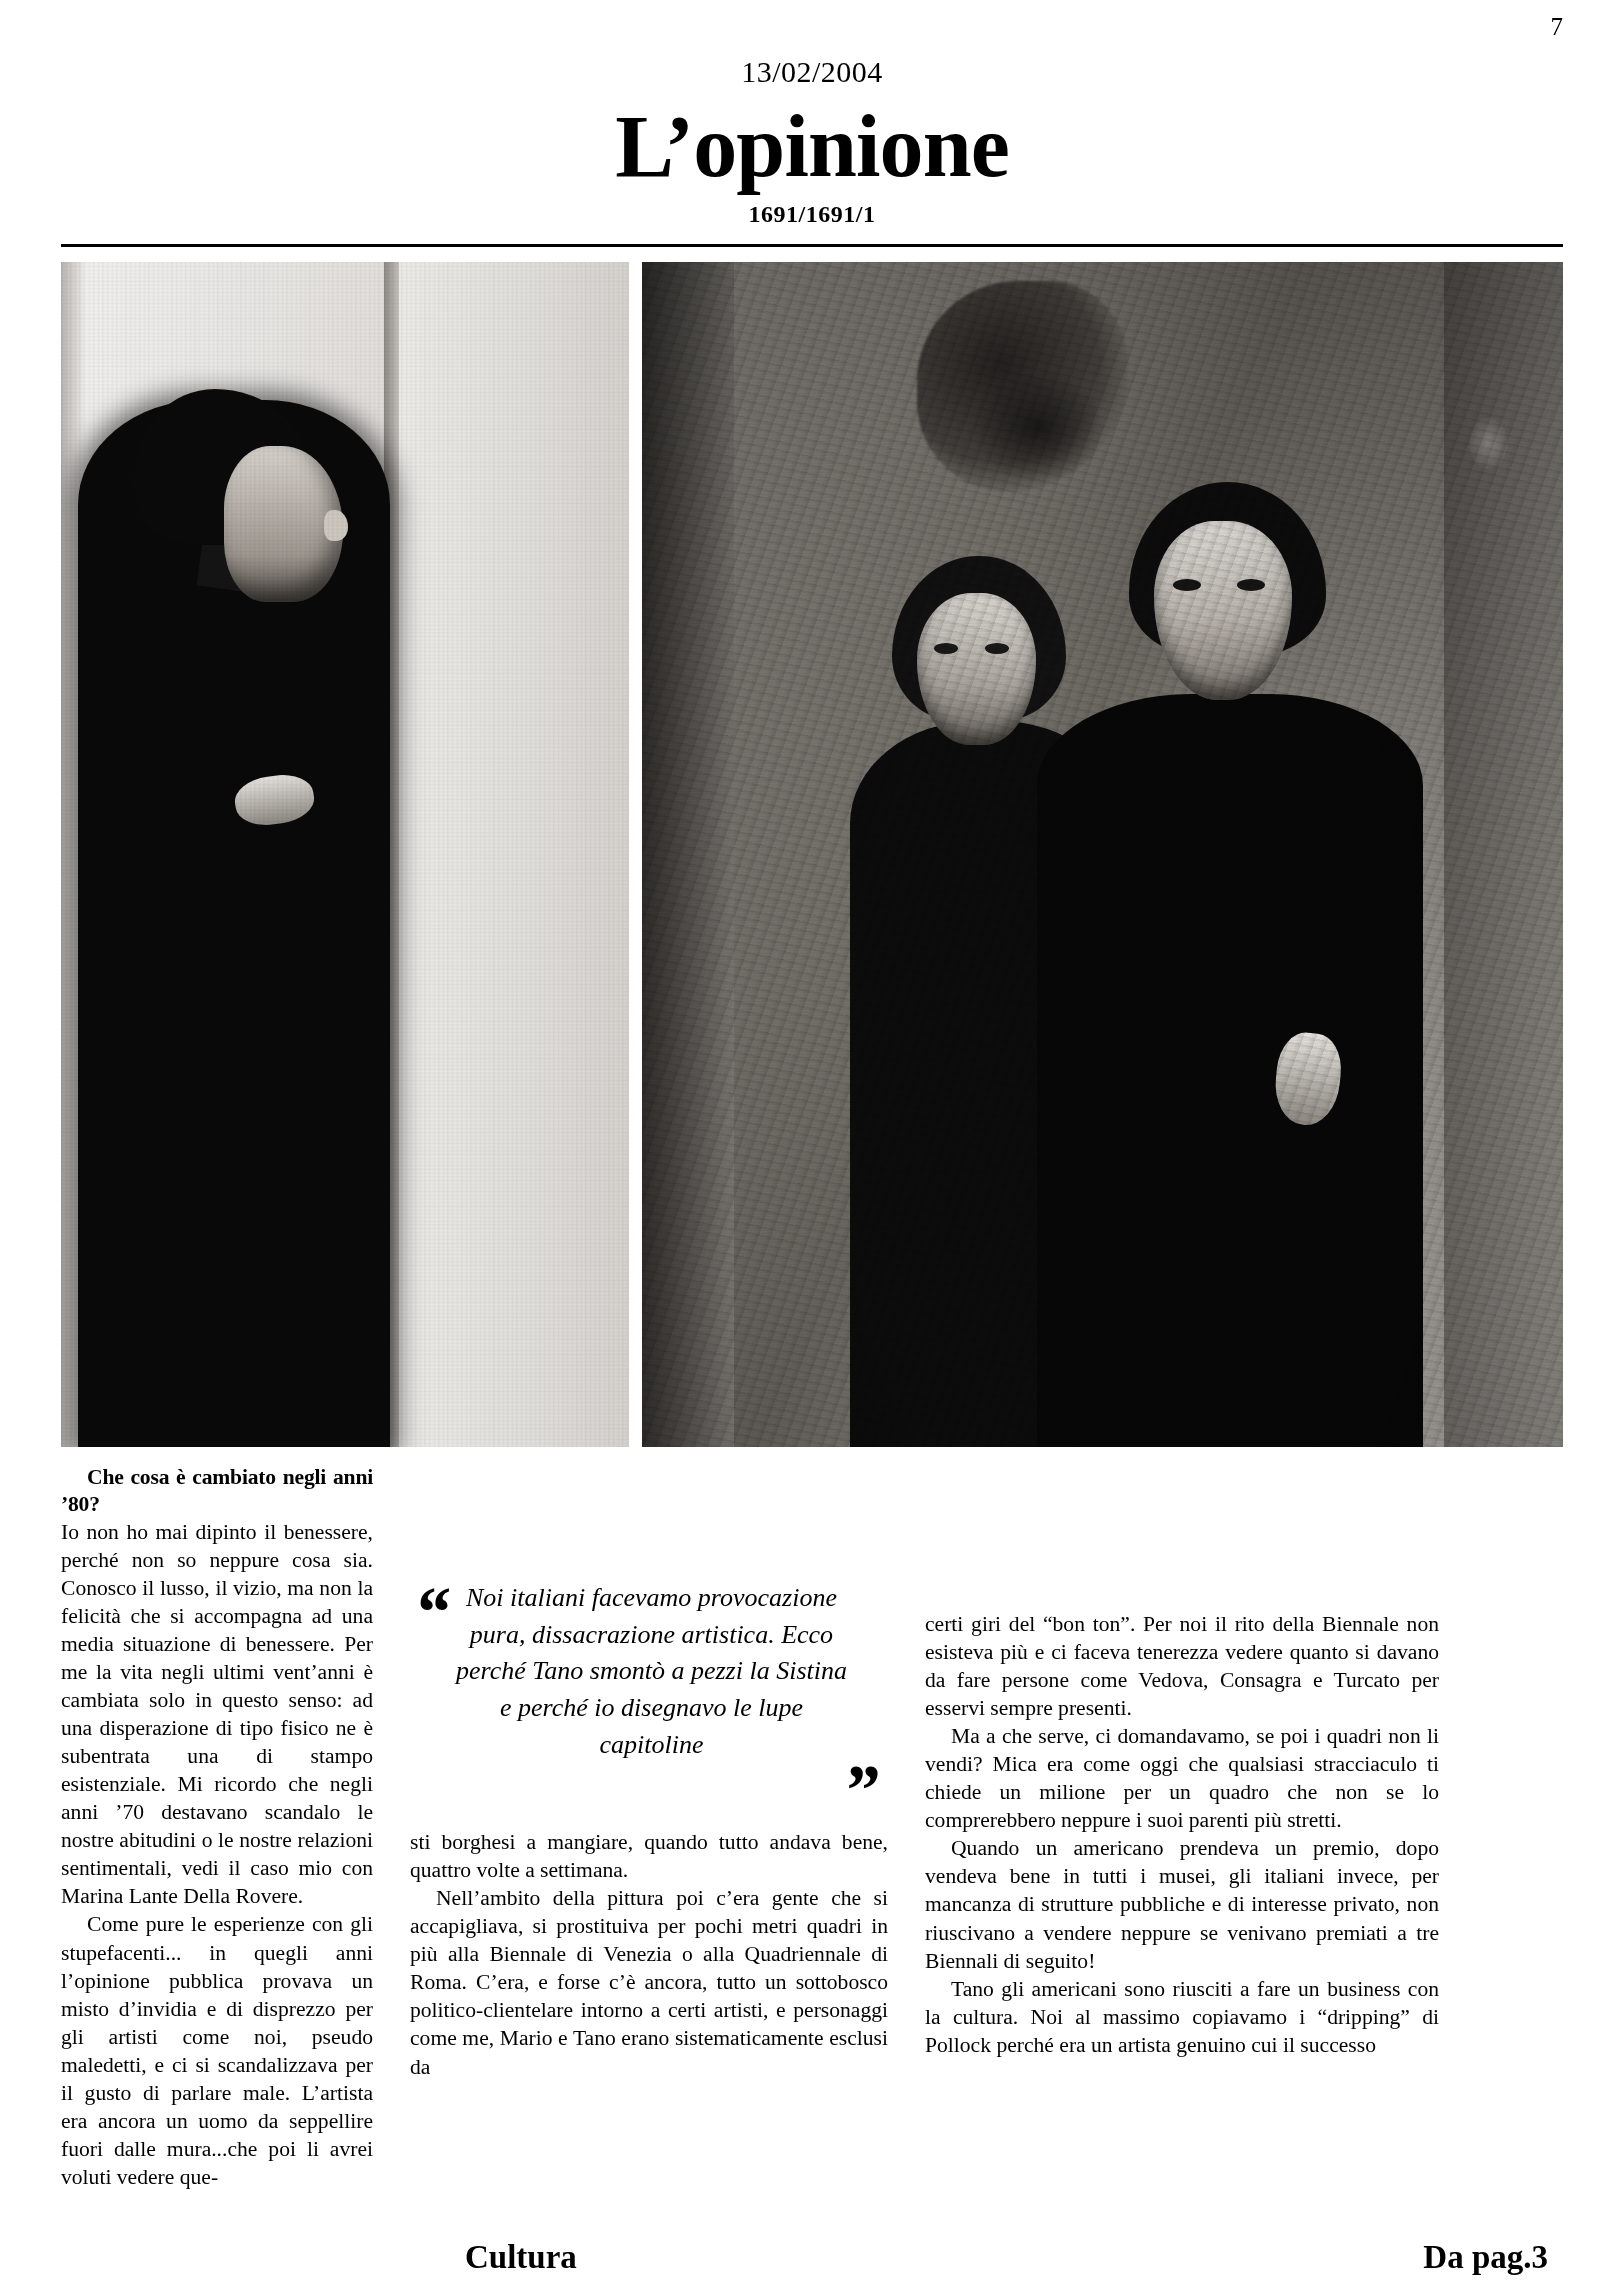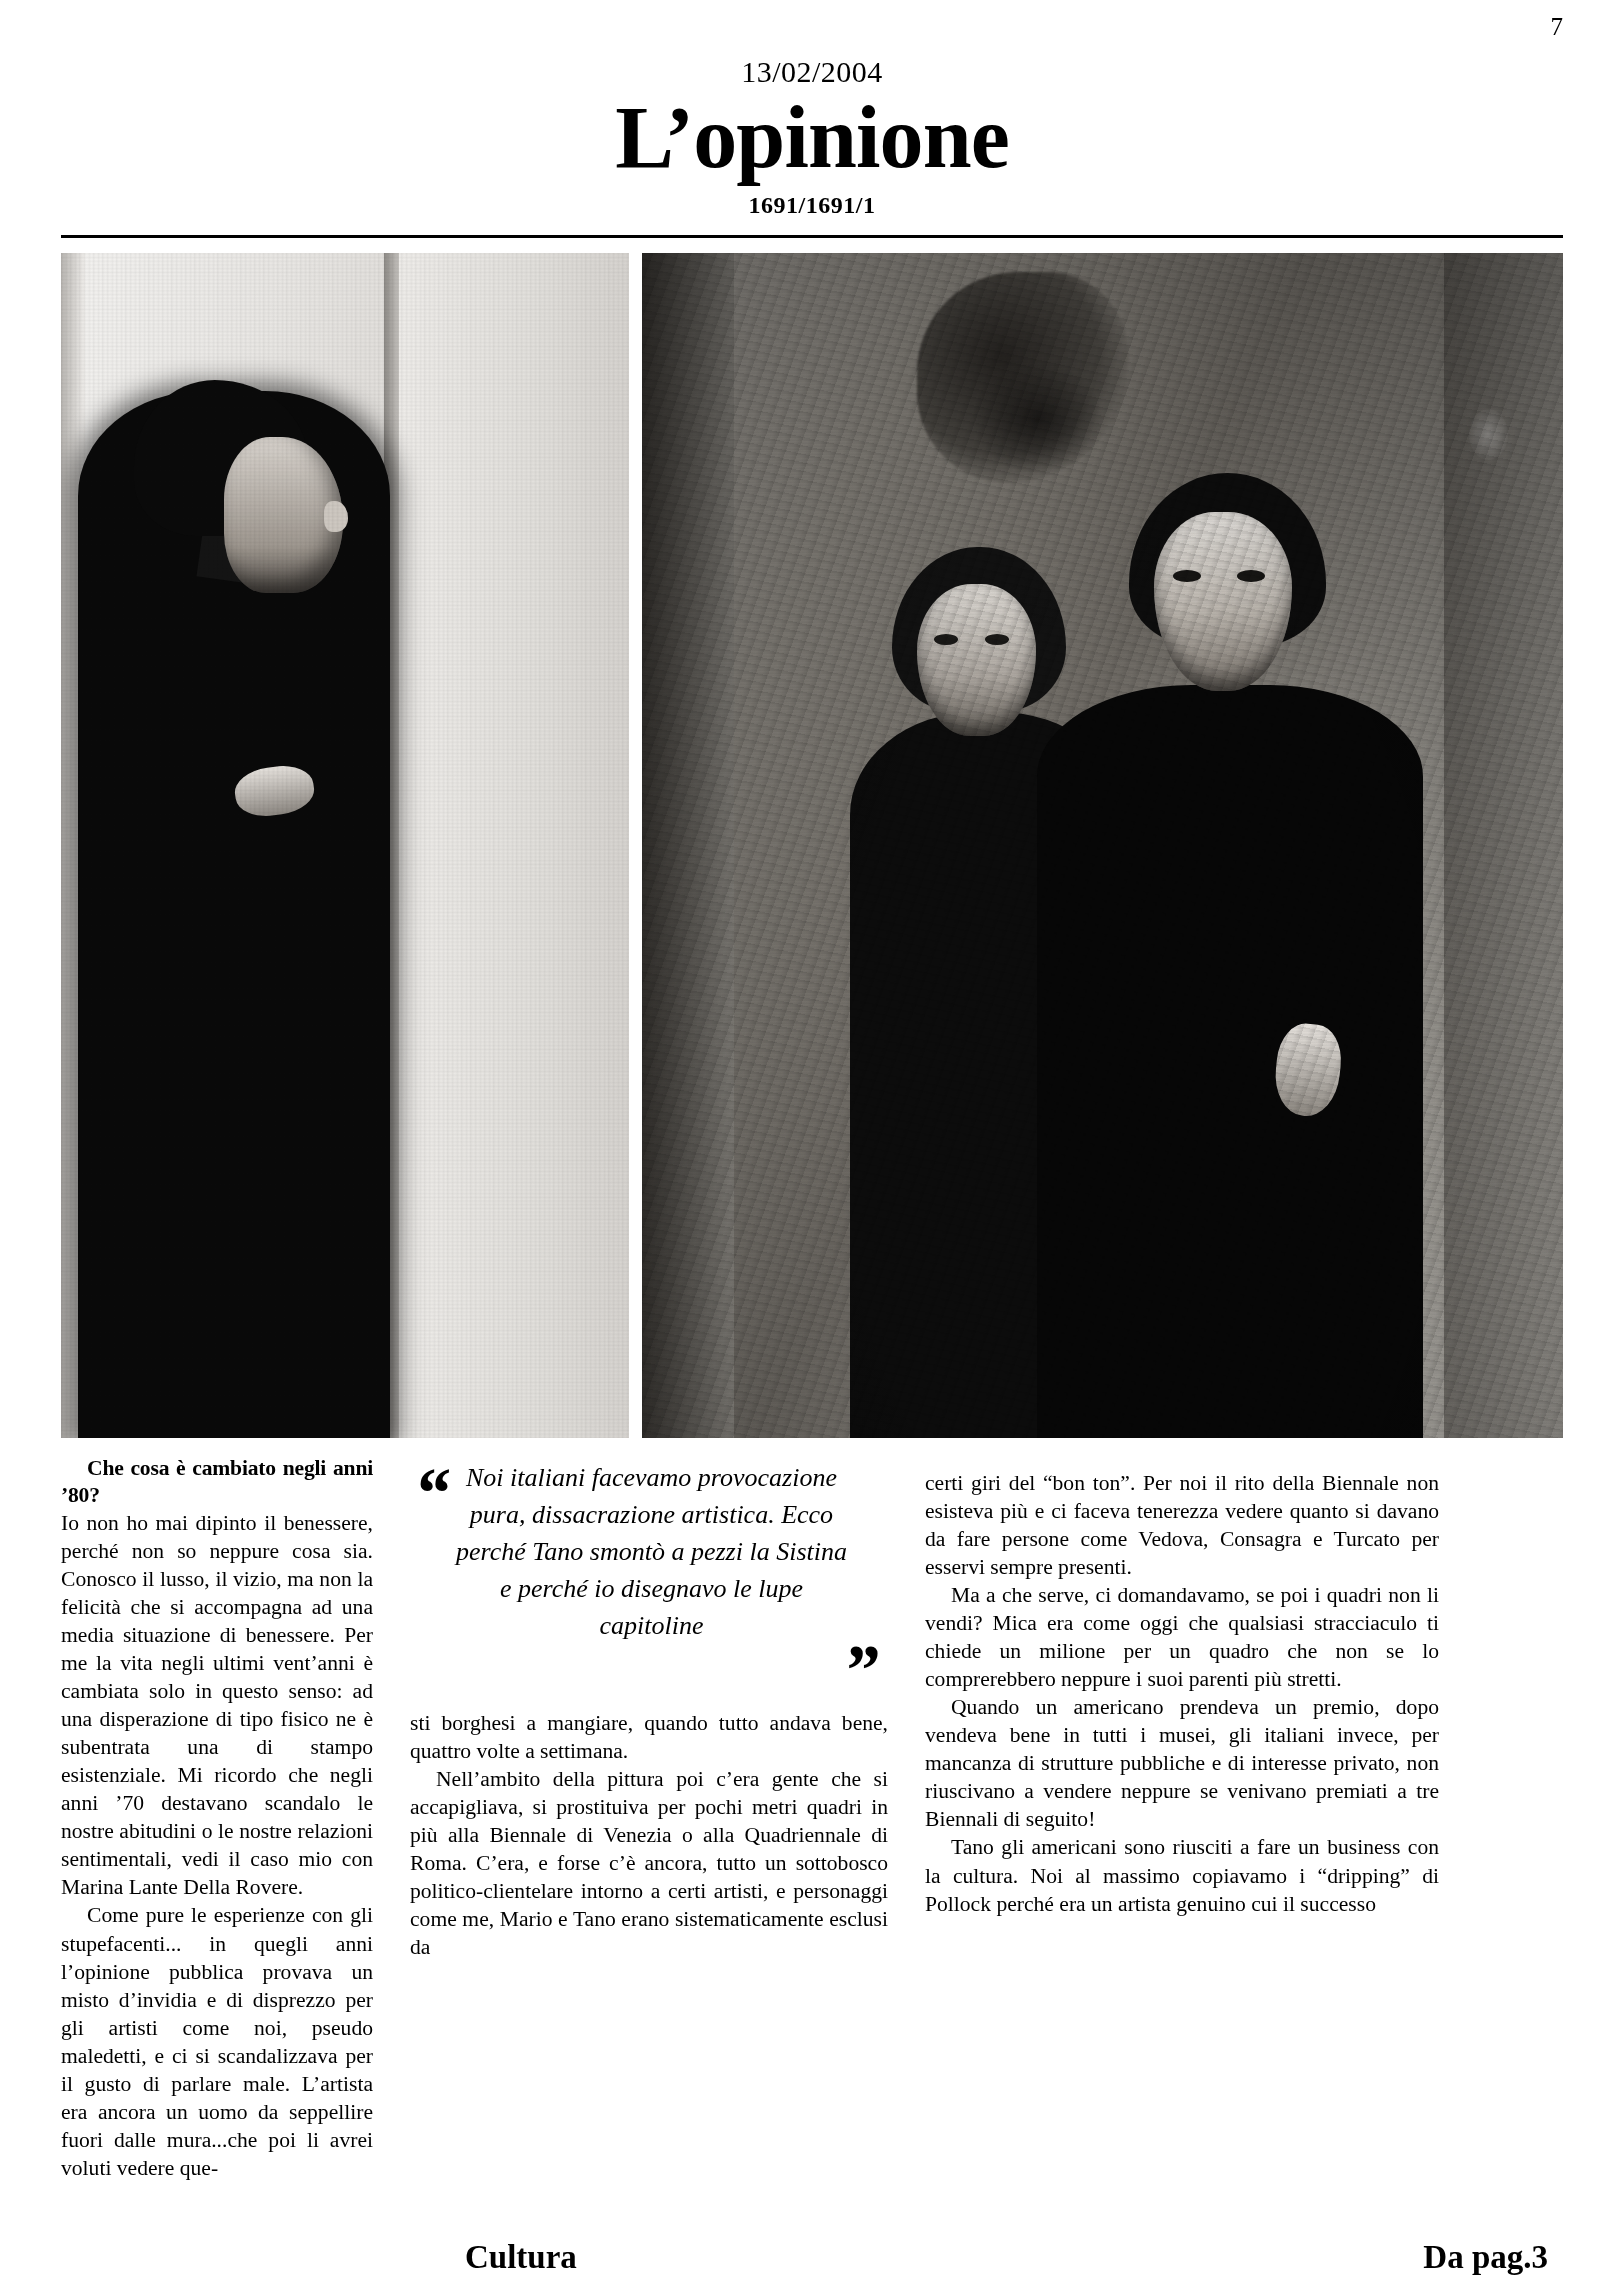--- a/index.html
+++ b/index.html
@@ -37,21 +37,21 @@
   }
   .masthead .date {
     font-size: 30px;
     letter-spacing: 0.5px;
     font-family: "Liberation Serif", serif;
   }
   .masthead .title {
     font-size: 88px;
     font-weight: bold;
     line-height: 1.02;
-    margin-top: 4px;
+    margin-top: 13px;
     letter-spacing: -0.9px;
     font-family: "Liberation Serif", serif;
   }
   .masthead .refcode {
     font-size: 24px;
     font-weight: bold;
     margin-top: 9.2px;
     letter-spacing: 0.5px;
   }
   .rule {
@@ -258,20 +258,21 @@
   .pr-shadow {
     position: absolute; inset: 0;
     background: radial-gradient(ellipse at 52% 70%, rgba(0,0,0,0) 35%, rgba(0,0,0,0.35) 100%);
   }
 
   
   .columns {
     display: flex;
     gap: 37px;
     margin-top: 16.5px;
+    align-items: center;
   }
   .col {
     width: 312px;
     font-size: 21.6px;
     line-height: 1.30;
     text-align: justify;
     font-family: "Liberation Serif", serif;
   }
   .col.mid { width: 478px; }
   .col.right { width: 514px; margin-top: 14px; }

